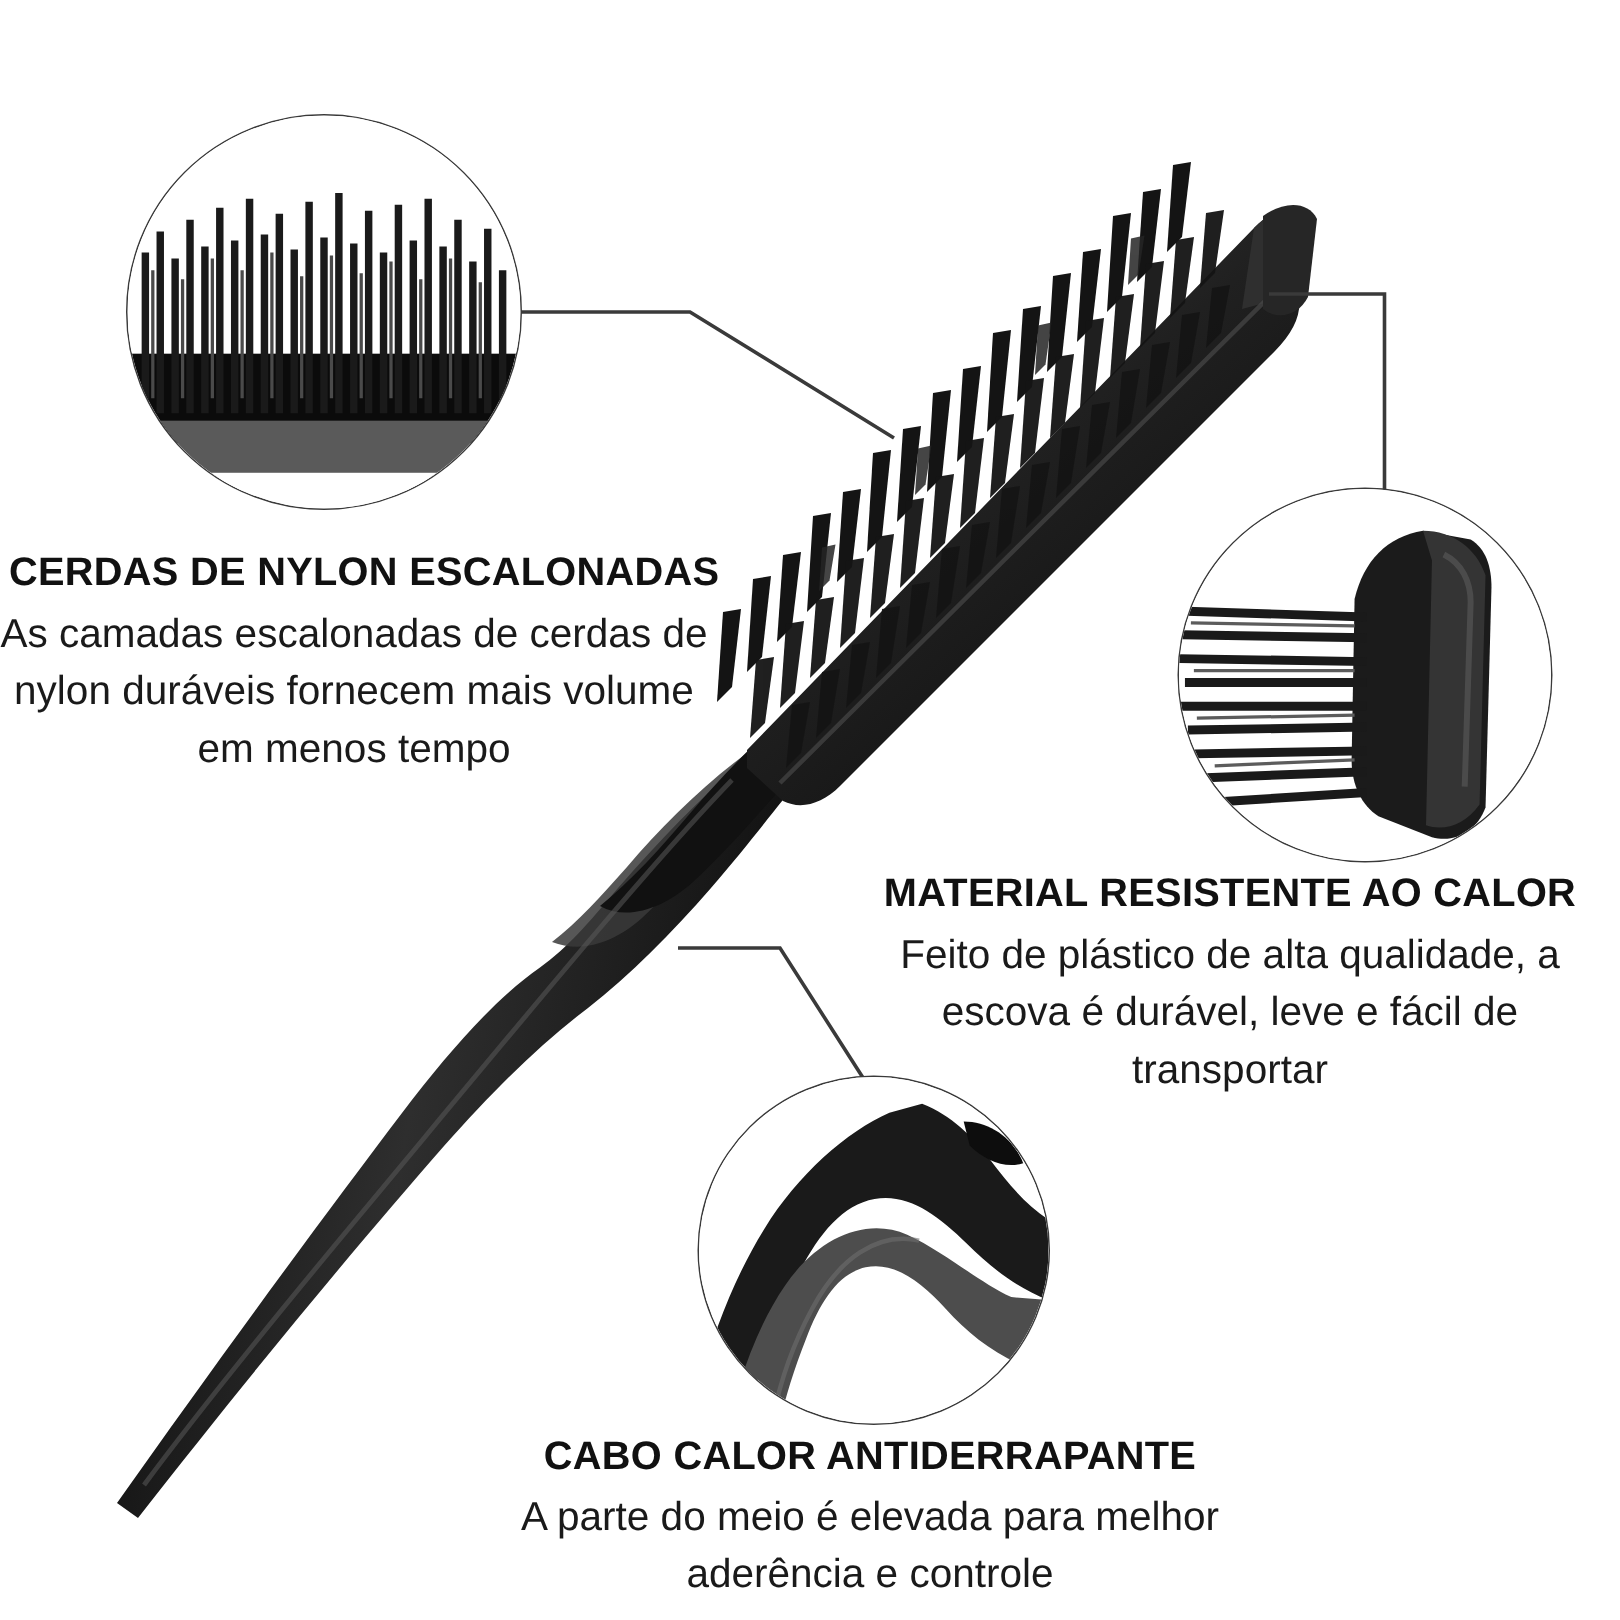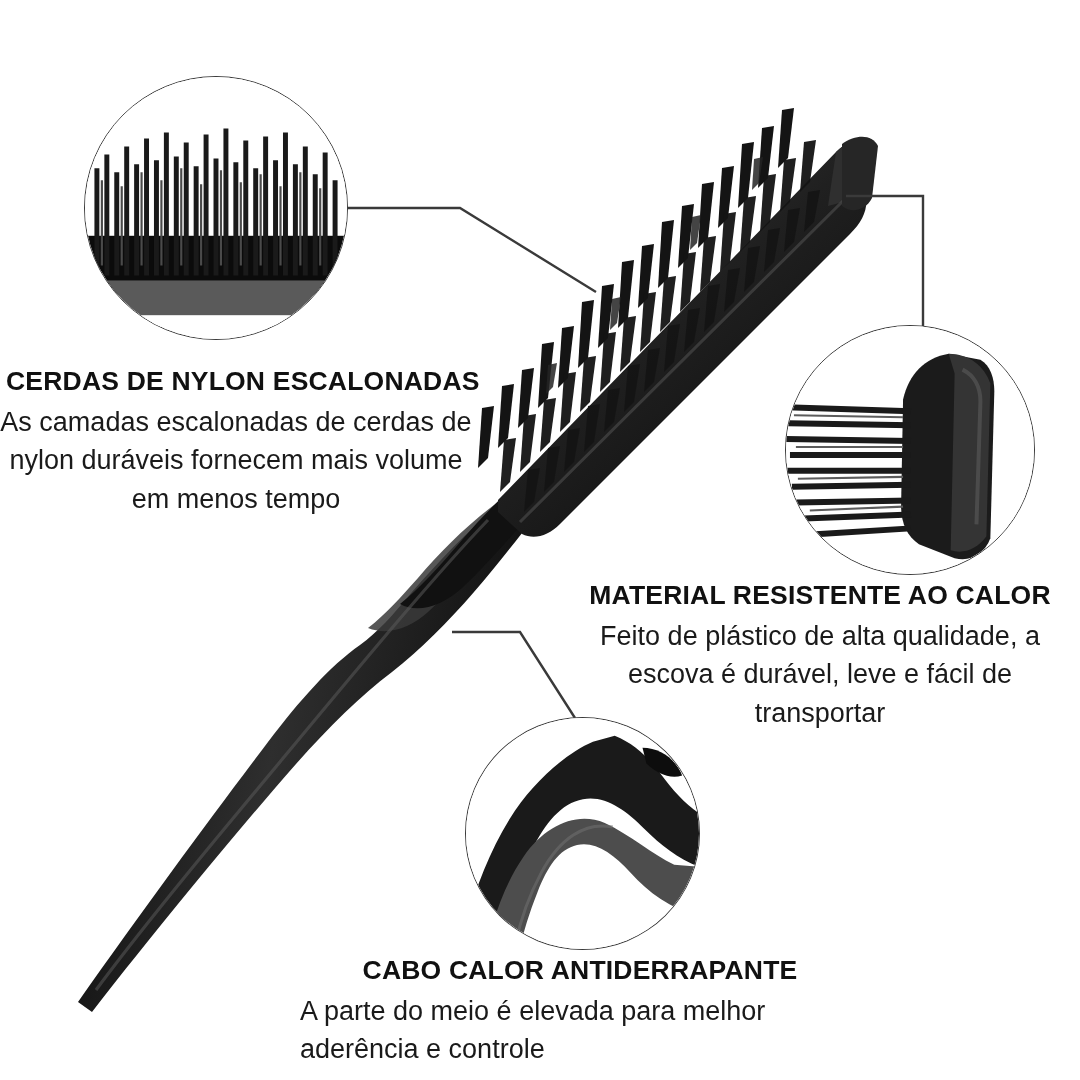--- a/index.html
+++ b/index.html
@@ -51,21 +51,21 @@
   #tb-bristles { left:0px;  top:366px; width:472px; }
   #tb-bristles .heading { text-align:left; padding-left:6px; }
   #tb-bristles .body    { text-align:center; padding-top:6px; }
 
   #tb-material { left:560px; top:580px; width:520px; }
   #tb-material .heading { text-align:center; }
   #tb-material .body    { text-align:center; padding-top:6px; }
 
   #tb-handle { left:300px; top:955px; width:560px; }
   #tb-handle .heading { text-align:center; }
-  #tb-handle .body    { text-align:left; padding-top:6px; }
+  #tb-handle .body    { text-align:center; padding-top:6px; }
 </style>
 </head>
 <body>
 
 <div id="stage">
 
   <svg class="layer art" viewBox="0 0 1080 1080">
     <defs>
       <linearGradient id="gHandle" x1="0" y1="0" x2="1" y2="0.4">
         <stop offset="0%" stop-color="#0d0d0d"></stop>

